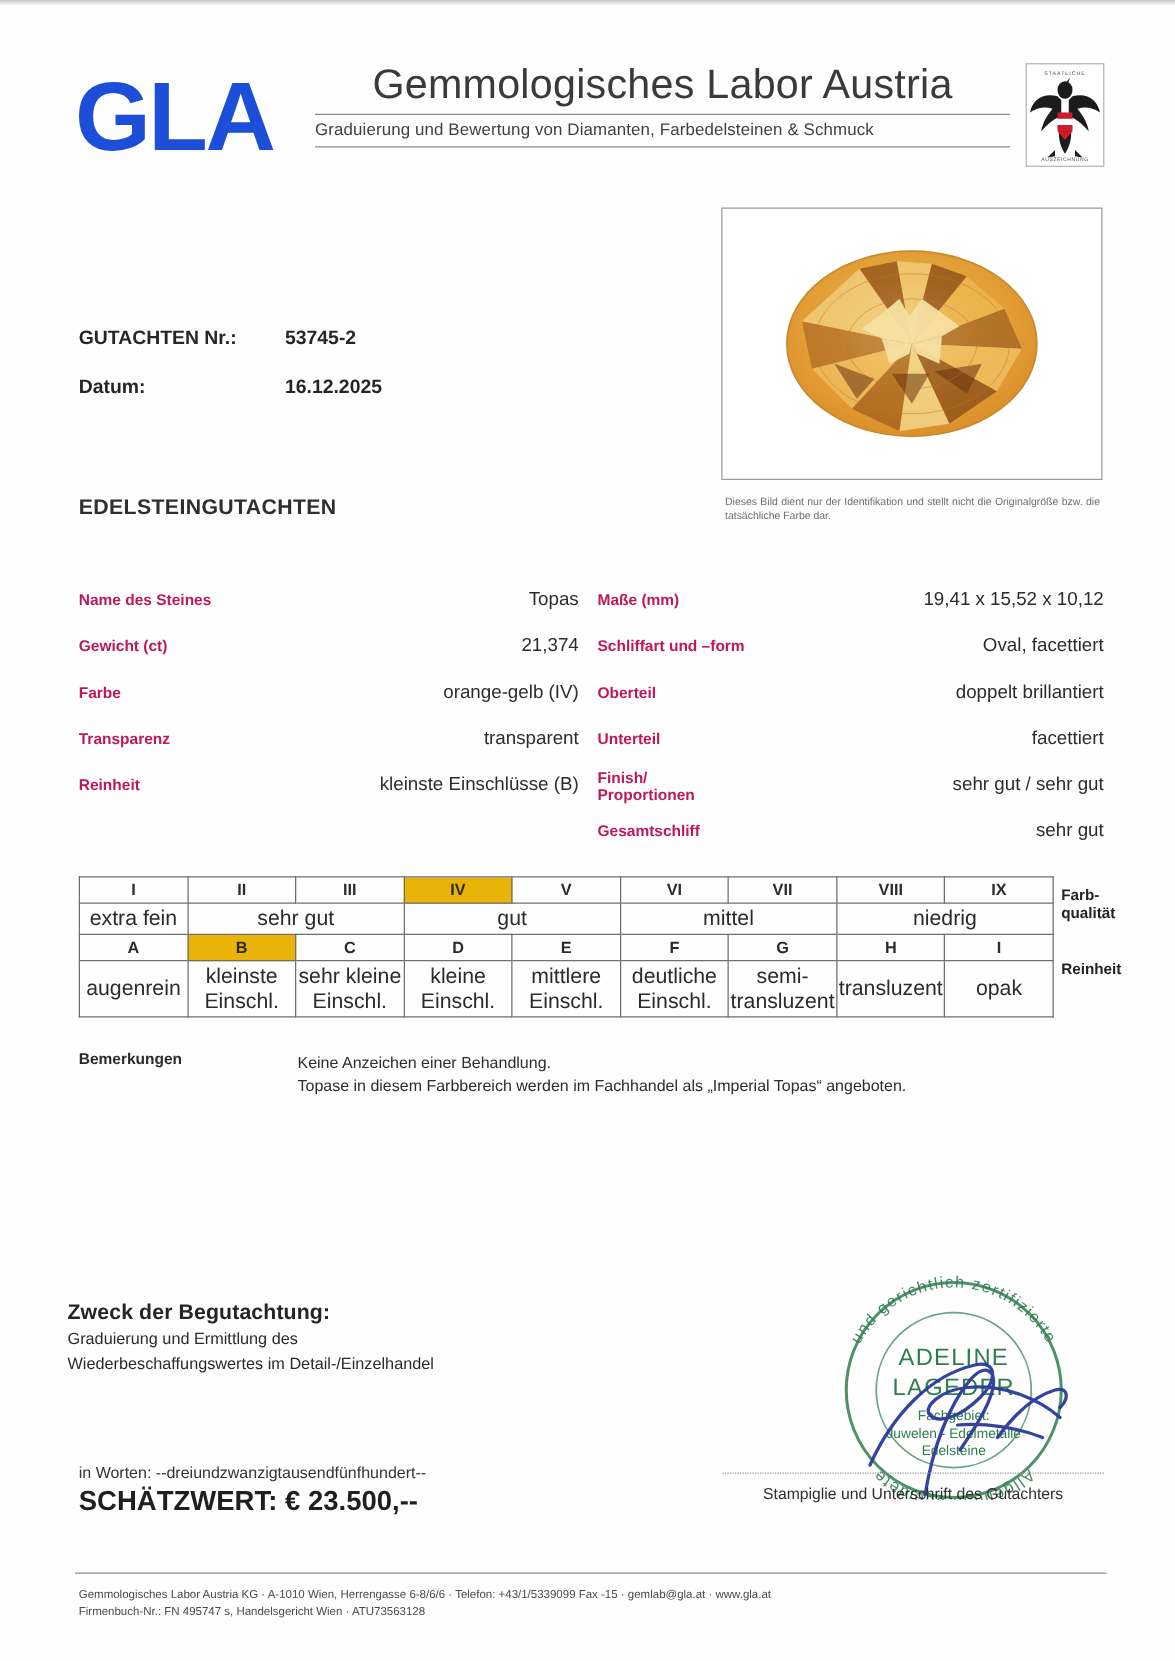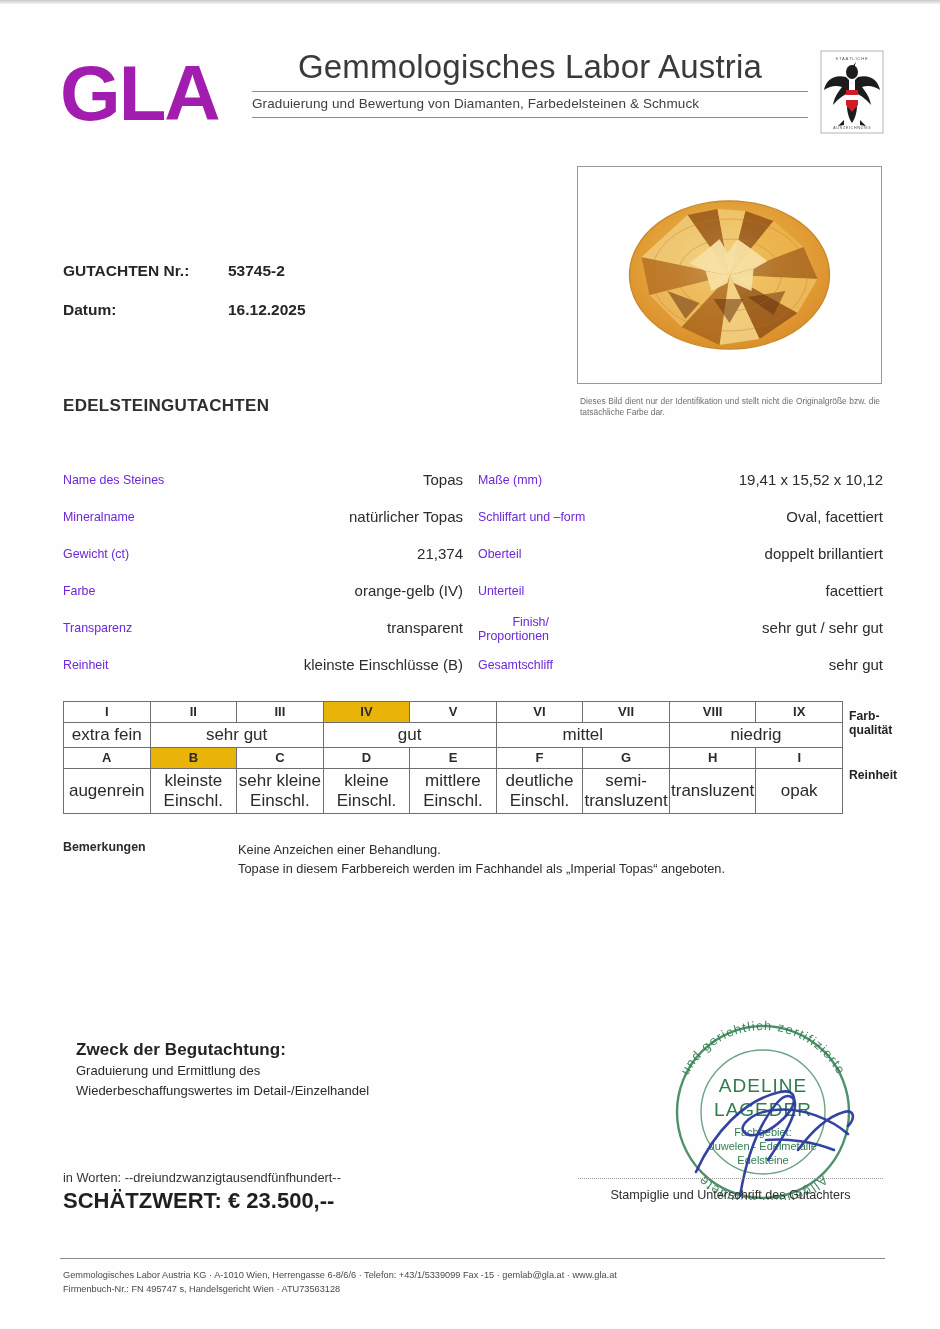--- a/index.html
+++ b/index.html
@@ -12,21 +12,21 @@
   }
   .page { position: relative; width: 940px; height: 1329px; background:#fefefe; }
   .topedge { position:absolute; left:0; top:0; width:940px; height:4px;
              background:linear-gradient(#c9c9c9,#f4f4f4); }
 
   
   .header { position:absolute; left:60px; top:48px; width:825px; height:100px; }
   .gla-logo {
     position:absolute; left:0; top:6px;
     font-size:78px; font-weight:bold; letter-spacing:-2px;
-    color:#a21caf; line-height:1; font-family:"Liberation Sans",sans-serif;
+    color:#1d4ed8; line-height:1; font-family:"Liberation Sans",sans-serif;
   }
   .hdr-right { position:absolute; left:192px; top:0; width:556px; }
   .hdr-title { font-size:33px; color:#3a3a3a; letter-spacing:.2px; line-height:1.15;
                font-family:"Liberation Sans",sans-serif; white-space:nowrap;text-align:center; }
   .hdr-rule { height:1px; background:#8c8c8c; margin:5px 0 4px 0; }
   .hdr-sub { font-size:13.5px; color:#3f3f3f; letter-spacing:.1px; white-space:nowrap; }
   .hdr-rule2 { height:1px; background:#8c8c8c; margin-top:6px; }
   .emblem { position:absolute; left:760px; top:2px; width:64px; height:84px; }
 
   
@@ -43,23 +43,23 @@
          width:205px; height:160px; }
   .photo-cap { position:absolute; left:580px; top:396px; width:300px;
                font-size:8.4px; line-height:1.35; color:#6d6d6d; text-align:justify; }
 
   
   .props { position:absolute; left:63px; top:470px; width:820px; font-size:13.6px; }
   .prop-col { position:absolute; top:0; }
   .prop-col.left { left:0; width:400px; }
   .prop-col.right { left:415px; width:405px; }
   .prop-row { position:relative; height:37px; }
-  .prop-lbl { position:absolute; left:0; top:3px; font-weight:normal; font-size:12.4px; color:#6d28d9; line-height:1.15; }
+  .prop-lbl { position:absolute; left:0; top:3px; font-weight:bold; font-size:12.4px; color:#be185d; line-height:1.15; }
   .prop-val { position:absolute; right:0; top:1px; font-size:15px; color:#2c2c2c; white-space:nowrap; }
-  .prop-lbl.two-line { top:-3px;text-align:right; }
+  .prop-lbl.two-line { top:-3px; }
 
   
   .grade { position:absolute; left:63px; top:701px; width:820px; }
   .gtable { border-collapse:collapse; width:780px; table-layout:fixed; }
   .gtable td { border:1px solid #6f6f6f; text-align:center;
                font-size:12.2px; color:#2b2b2b; line-height:1.18; padding:2px 1px; }
   .r-roman td, .r-alpha td { font-weight:bold; font-size:13px; height:21px; }
   .r-desc td, .r-clar td { font-size:17px; height:21px; }
   .r-clar td { height:33px; }
   .hl { background:#eab308; }
@@ -67,21 +67,21 @@
               color:#232323; line-height:1.15; text-align:left; }
   .side-lbl.fq { left:786px; top:8px; }
   .side-lbl.rh { left:786px; top:67px; }
 
   
   .remarks { position:absolute; left:63px; top:840px; width:820px; font-size:12.8px; }
   .rm-lbl { position:absolute; left:0; top:0; font-weight:bold; font-size:12.4px; }
   .rm-body { position:absolute; left:175px; top:0; line-height:1.5; color:#2c2c2c; }
 
   
-  .purpose { position:absolute; left:76px; top:1040px; width:480px; }
+  .purpose { position:absolute; left:54px; top:1040px; width:480px; }
   .p-title { font-size:17px; font-weight:bold; color:#242424; letter-spacing:.1px; }
   .p-line { font-size:13px; font-weight:normal; color:#2a2a2a; line-height:1.38; margin-top:2px; }
   .value { position:absolute; left:63px; top:1188px; font-size:22px; font-weight:bold; color:#1f1f1f; }
   .words { position:absolute; left:63px; top:1170px; font-size:12.8px; color:#343434; }
 
   
   .stamp-area { position:absolute; left:648px; top:1000px; width:240px; height:200px; }
   .sig-caption { position:absolute; left:578px; top:1188px; width:305px;
                  text-align:center; font-size:12.6px; color:#2e2e2e; }
   .sig-dots { position:absolute; left:578px; top:1178px; width:305px;
@@ -186,24 +186,20 @@
       <ellipse cx="102" cy="80" rx="100" ry="74" fill="none" stroke="#c98a2c" stroke-width="1.4"></ellipse>
     </svg>
   </div>
   <div class="photo-cap">Dieses Bild dient nur der Identifikation und stellt nicht die Originalgröße bzw. die tatsächliche Farbe dar.</div>
 
   <div class="props">
     <div class="prop-col left">
       <div class="prop-row">
           <span class="prop-lbl">Name des Steines</span>
           <span class="prop-val">Topas</span>
-        </div>
-      <div class="prop-row">
-          <span class="prop-lbl">Mineralname</span>
-          <span class="prop-val">natürlicher Topas</span>
         </div>
       <div class="prop-row">
           <span class="prop-lbl">Gewicht (ct)</span>
           <span class="prop-val">21,374</span>
         </div>
       <div class="prop-row">
           <span class="prop-lbl">Farbe</span>
           <span class="prop-val">orange-gelb (IV)</span>
         </div>
       <div class="prop-row">

